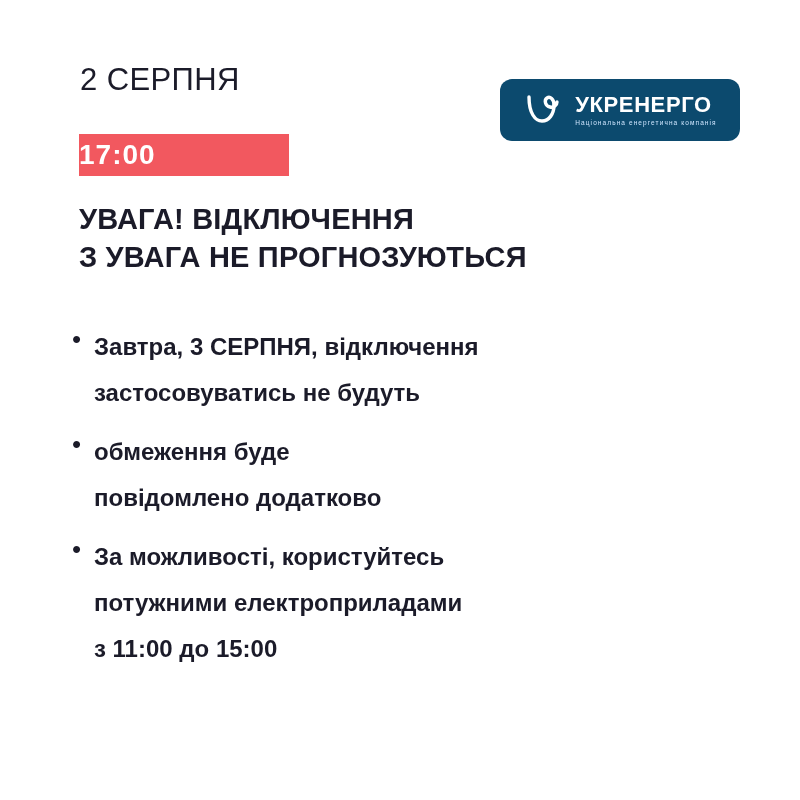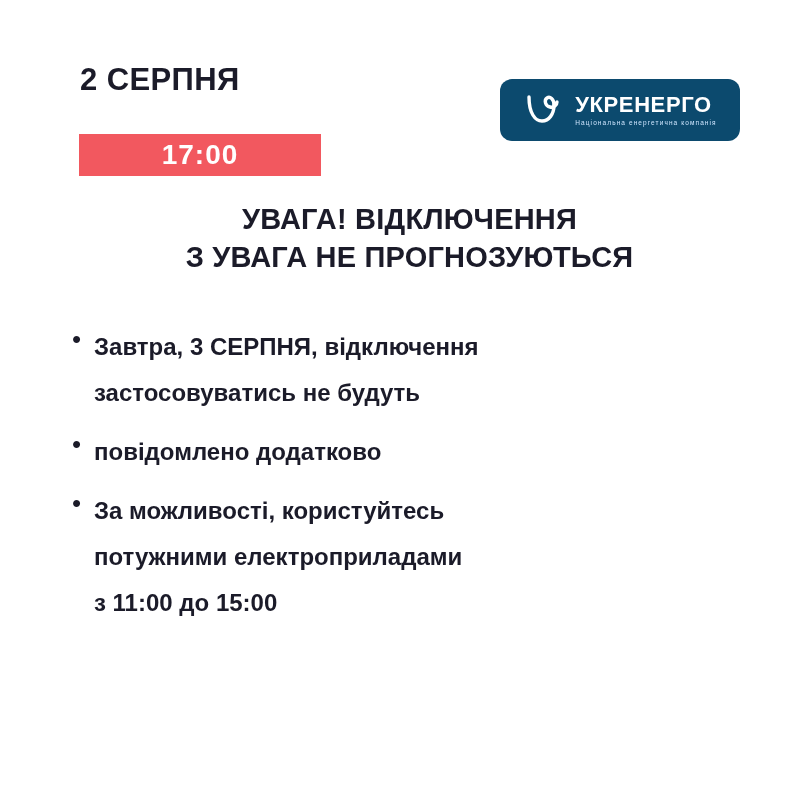--- a/index.html
+++ b/index.html
@@ -28,21 +28,21 @@
     top: 56px;
     left: 80px;
     right: 60px;
     height: 64px;
   }
   .date-title {
     position: absolute;
     left: 0;
     top: 6px;
     font-size: 31px;
-    font-weight: 700;
+    font-weight: 400;
     letter-spacing: 0.4px;
     color: #1b1b29;
     white-space: nowrap;
     text-align: right;
   }
   .logo {
     position: absolute;
     right: 0;
     top: 0;
     width: 240px;
@@ -81,46 +81,44 @@
     letter-spacing: 1.1px;
     margin-top: 4px;
     white-space: nowrap;
   }
 
   
   .time-badge {
     position: absolute;
     top: 134px;
     left: 79px;
-    width: 242px;
+    width: 210px;
     height: 42px;
     background: #f2585f;
     display: flex;
     align-items: center;
-    justify-content: center;
   }
   .time-badge span {
     color: #ffffff;
     font-size: 28px;
     font-weight: 700;
     letter-spacing: 1px;
   }
 
   
   .headline {
     position: absolute;
     top: 200px;
     left: 79px;
     right: 60px;
     font-size: 29px;
     font-weight: 700;
     line-height: 1.32;
     letter-spacing: 0.2px;
     color: #1b1b29;
-    text-align: center;
   }
   .headline .line {
     display: block;
     white-space: nowrap;
   }
 
   
   .bullets {
     position: absolute;
     top: 320px;
@@ -189,20 +187,21 @@
       <div class="bullet-dot">•</div>
       <div class="bullet-body">
         <span class="line">Завтра, 3 СЕРПНЯ, відключення</span>
         <span class="line">застосовуватись  не будуть</span>
       </div>
     </div>
 
     <div class="bullet">
       <div class="bullet-dot">•</div>
       <div class="bullet-body">
+        <span class="line">обмеження буде</span>
         <span class="line">повідомлено додатково</span>
       </div>
     </div>
 
     <div class="bullet">
       <div class="bullet-dot">•</div>
       <div class="bullet-body">
         <span class="line">За можливості, користуйтесь</span>
         <span class="line">потужними електроприладами</span>
         <span class="line">з 11:00 до 15:00</span>

